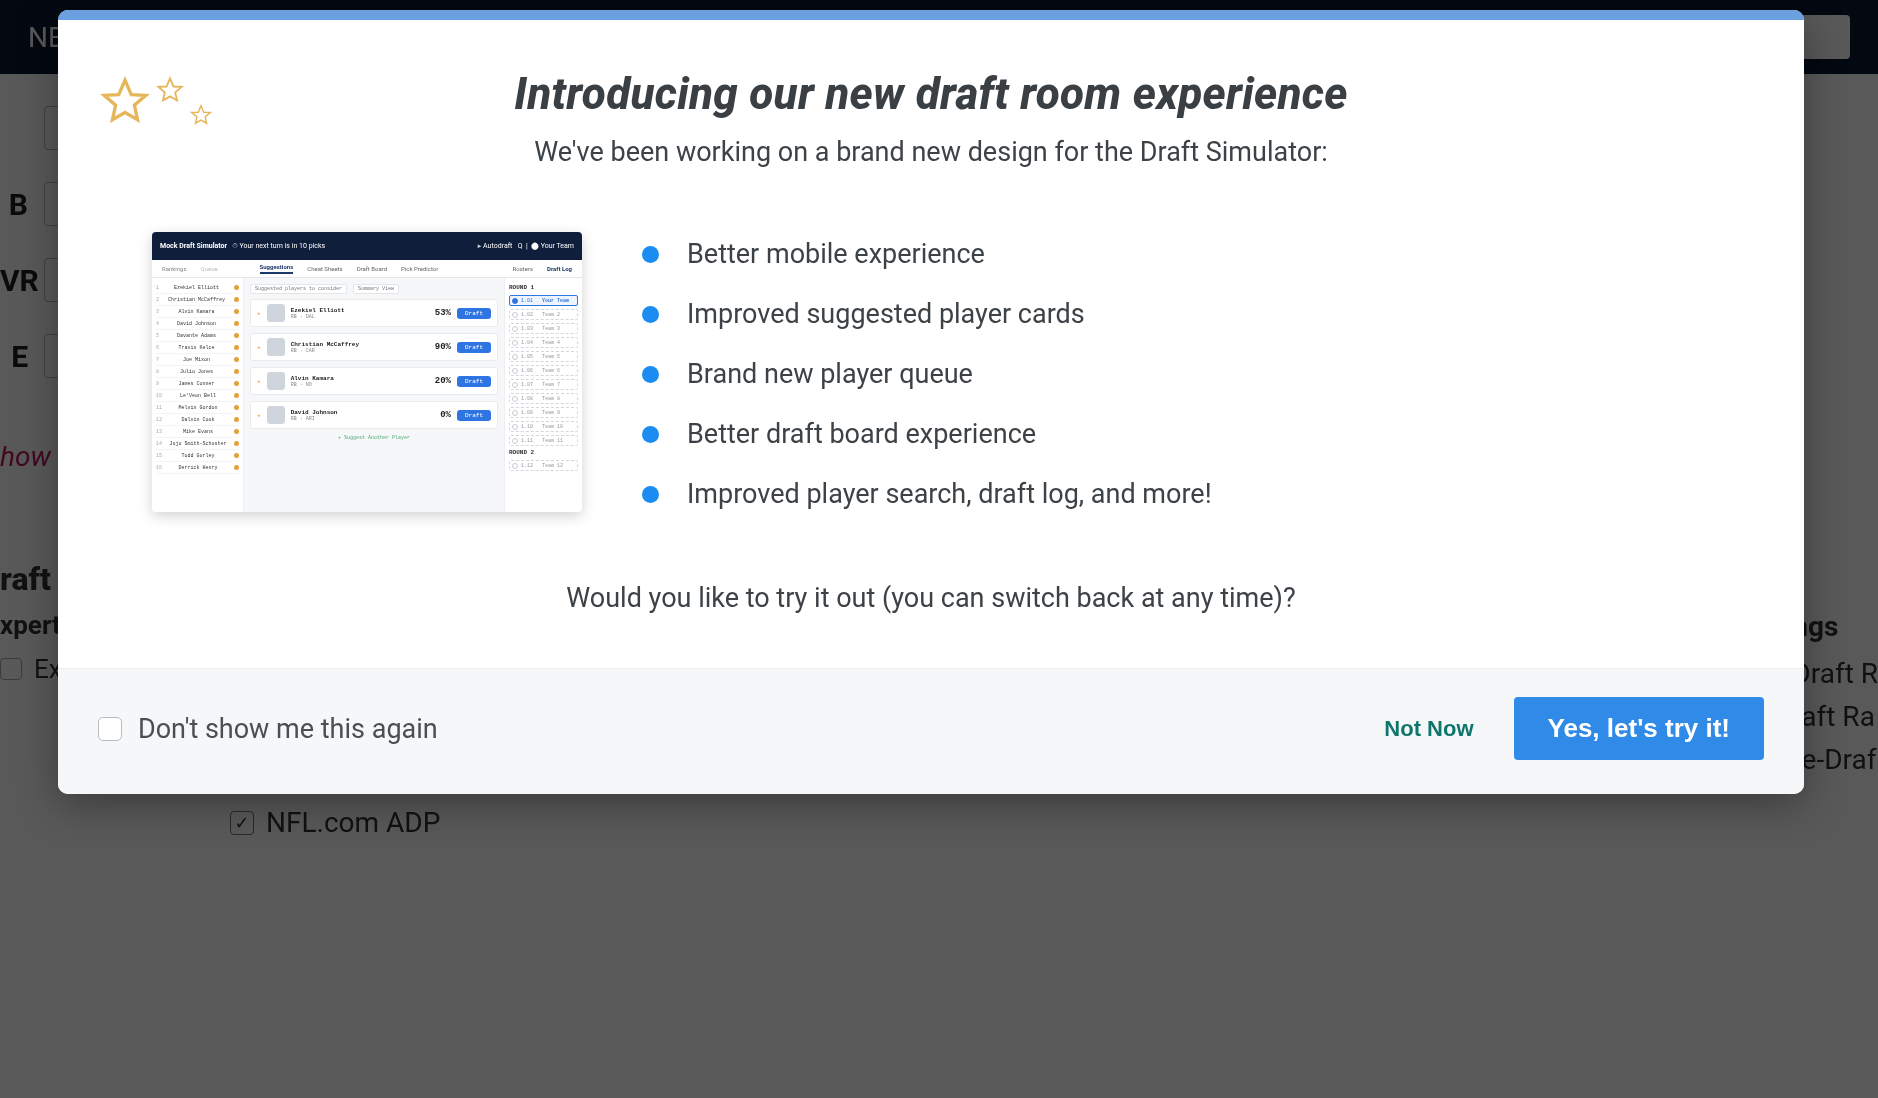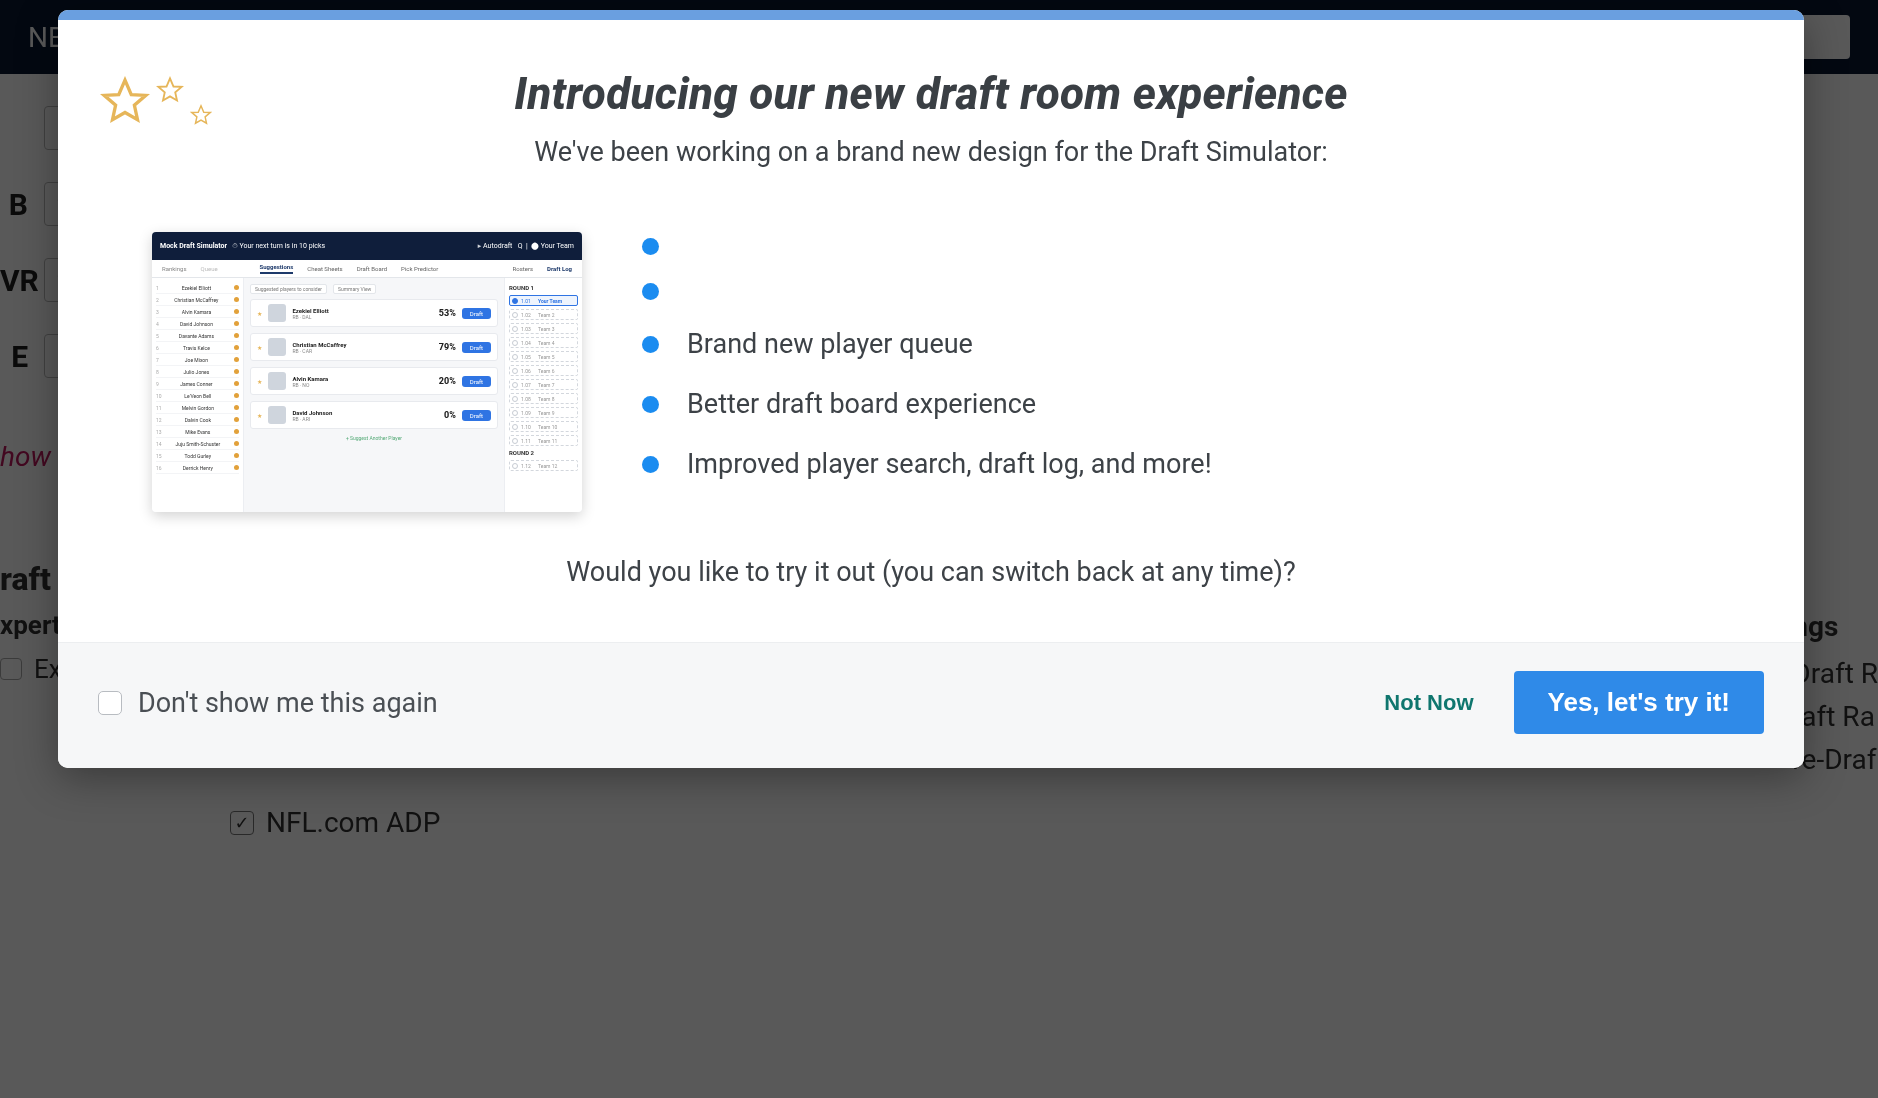--- a/index.html
+++ b/index.html
@@ -130,21 +130,21 @@
     height: 28px; background: #0f1e3b; color: #fff;
     display: flex; align-items: center; justify-content: space-between;
     padding: 0 8px; font-size: 7px;
   }
   .pv-tabs {
     height: 18px; background: #fff; border-bottom: 1px solid #e3e6ea;
     display: flex; align-items: center; gap: 14px; padding: 0 10px;
     font-size: 6px; color: #666;
   }
   .pv-tabs .act { color: #1e3a6b; font-weight: 700; border-bottom: 2px solid #1e3a6b; padding-bottom: 2px;}
-  .pv-main { display: flex; height: calc(100% - 46px); }
+  .pv-main { display: flex; height: calc(100% - 46px); font-family: Liberation Mono, monospace; }
   .pv-left {
     width: 92px; background: #fff; border-right: 1px solid #eceef2;
     padding: 4px 4px;
   }
   .pv-left-row {
     display: flex; justify-content: space-between; align-items: center;
     height: 12px; border-bottom: 1px solid #f3f4f6; font-size: 5px;
   }
   .pv-left-row .nm { color: #333; }
   .pv-left-row .dot { width: 5px; height: 5px; border-radius: 50%; background: #e2a13a; }
@@ -425,21 +425,21 @@
     <div class="score">53%</div>
                   <div class="btn">Draft</div>
                 </div>
                 <div class="pv-card">
                   <span style="color:#e6b65a">★</span>
                   <div class="pv-ava"></div>
     <div class="info">
                     <div class="nm">Christian McCaffrey</div>
                     <div class="ln2">RB · CAR</div>
                   </div>
-    <div class="score">79%</div>
+    <div class="score">90%</div>
                   <div class="btn">Draft</div>
                 </div>
                 <div class="pv-card">
                   <span style="color:#e6b65a">★</span>
                   <div class="pv-ava"></div>
     <div class="info">
                     <div class="nm">Alvin Kamara</div>
                     <div class="ln2">RB · NO</div>
                   </div>
     <div class="score">20%</div>
@@ -478,23 +478,25 @@
                 <div class="hdr">ROUND 2</div>
                 <div class="pv-slot"><span class="c"></span><span>1.12</span>&nbsp;<span>Team 12</span></div>
               </div>
           </div>
         </div>
       </div>
 
       <ul class="features" id="feature-list">
           <li class="feat-item">
             <span class="feat-bullet"></span>
+            <span>Better mobile experience</span>
           </li>
           <li class="feat-item">
             <span class="feat-bullet"></span>
+            <span>Improved suggested player cards</span>
           </li>
           <li class="feat-item">
             <span class="feat-bullet"></span>
             <span>Brand new player queue</span>
           </li>
           <li class="feat-item">
             <span class="feat-bullet"></span>
             <span>Better draft board experience</span>
           </li>
           <li class="feat-item">

